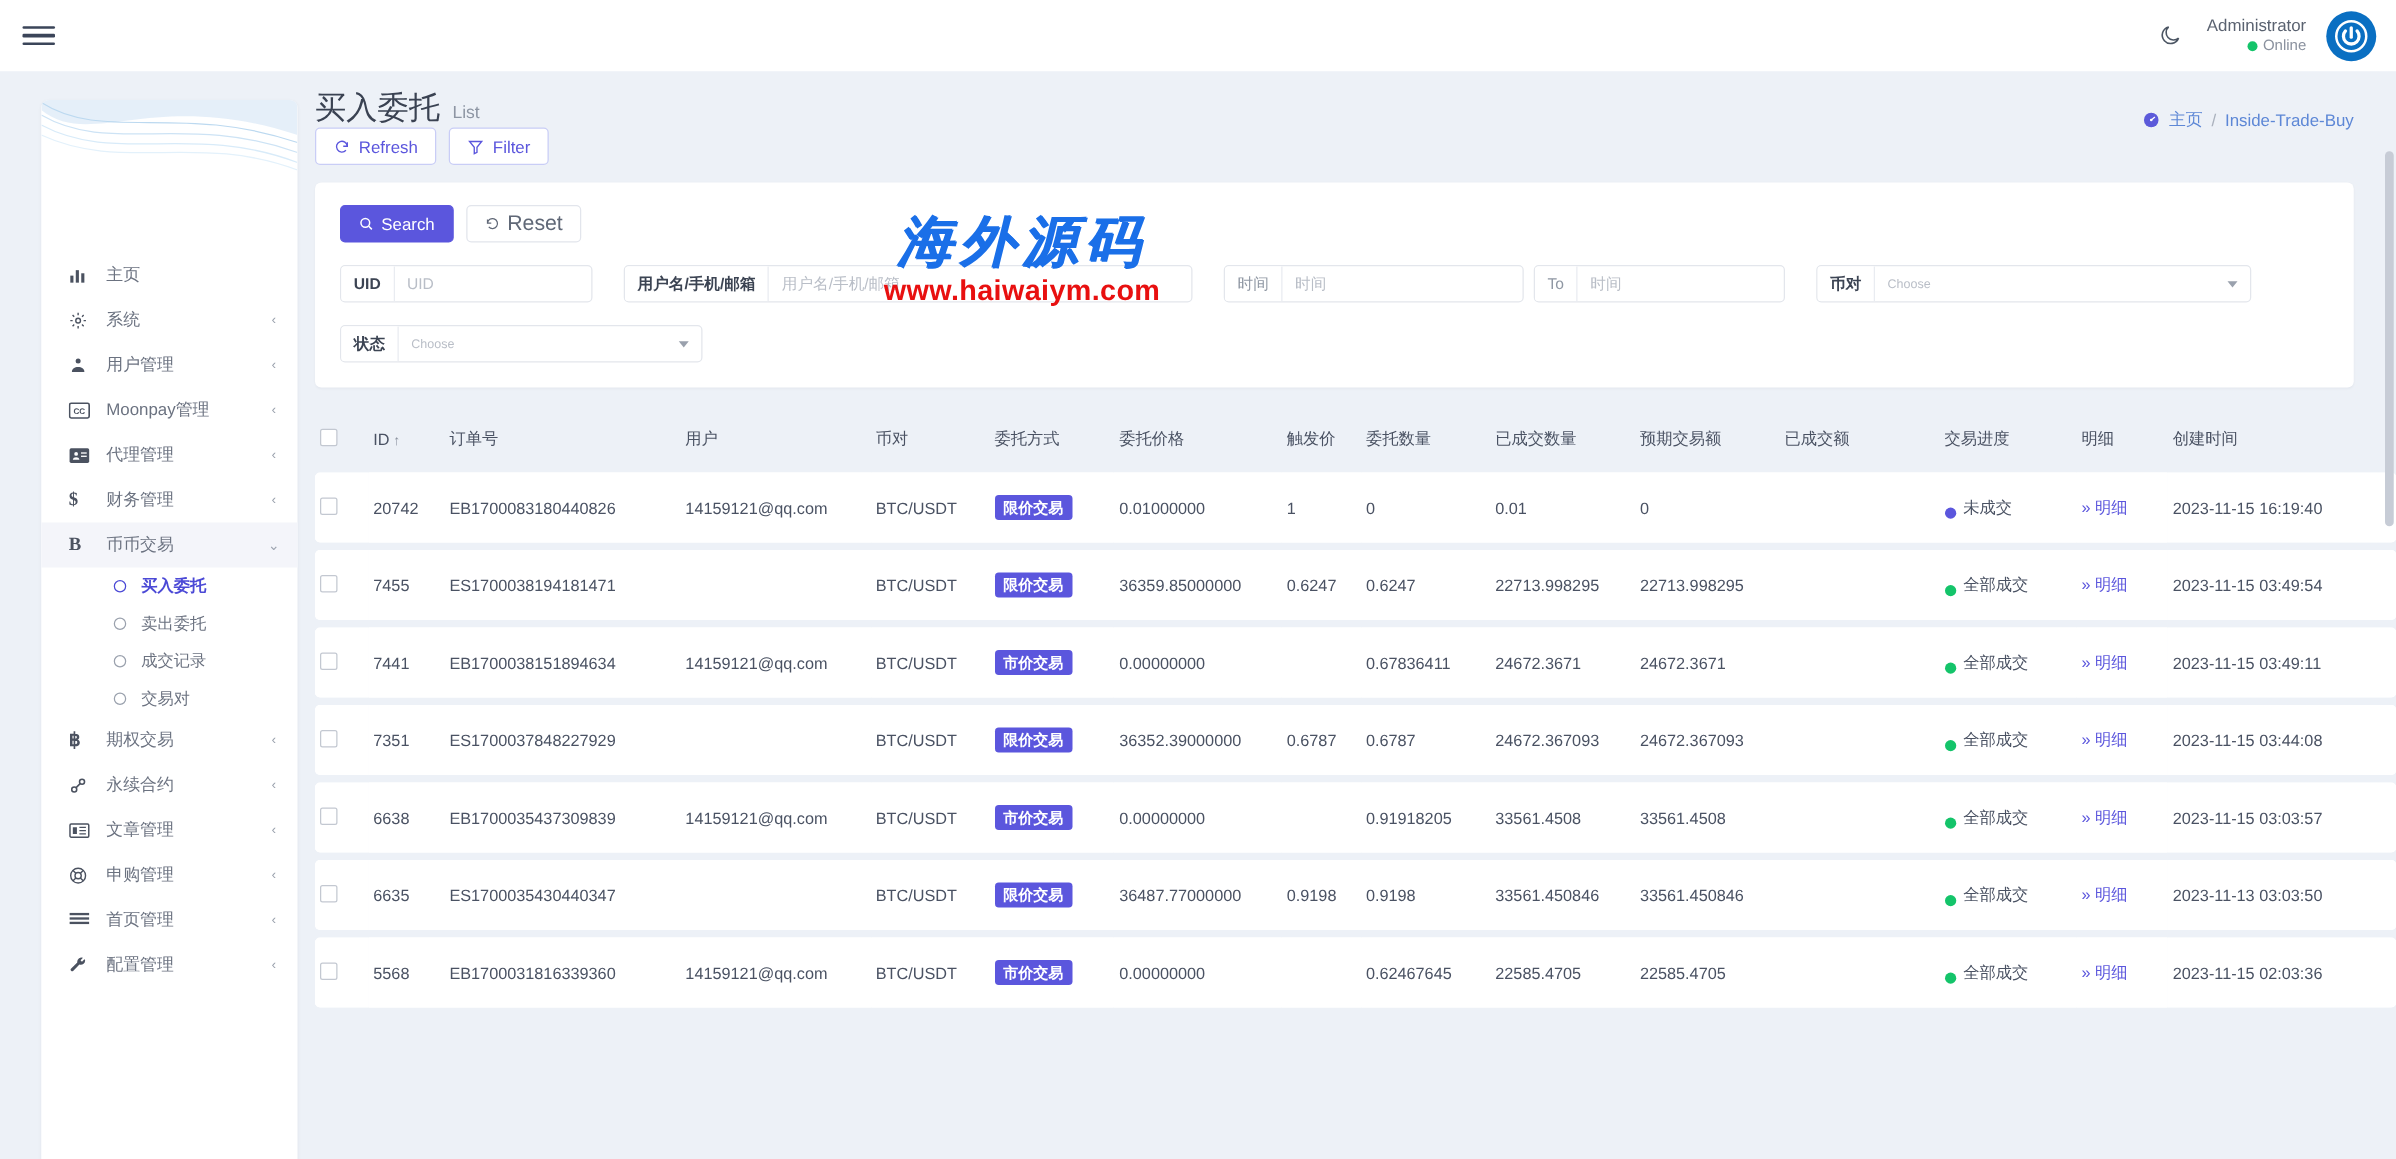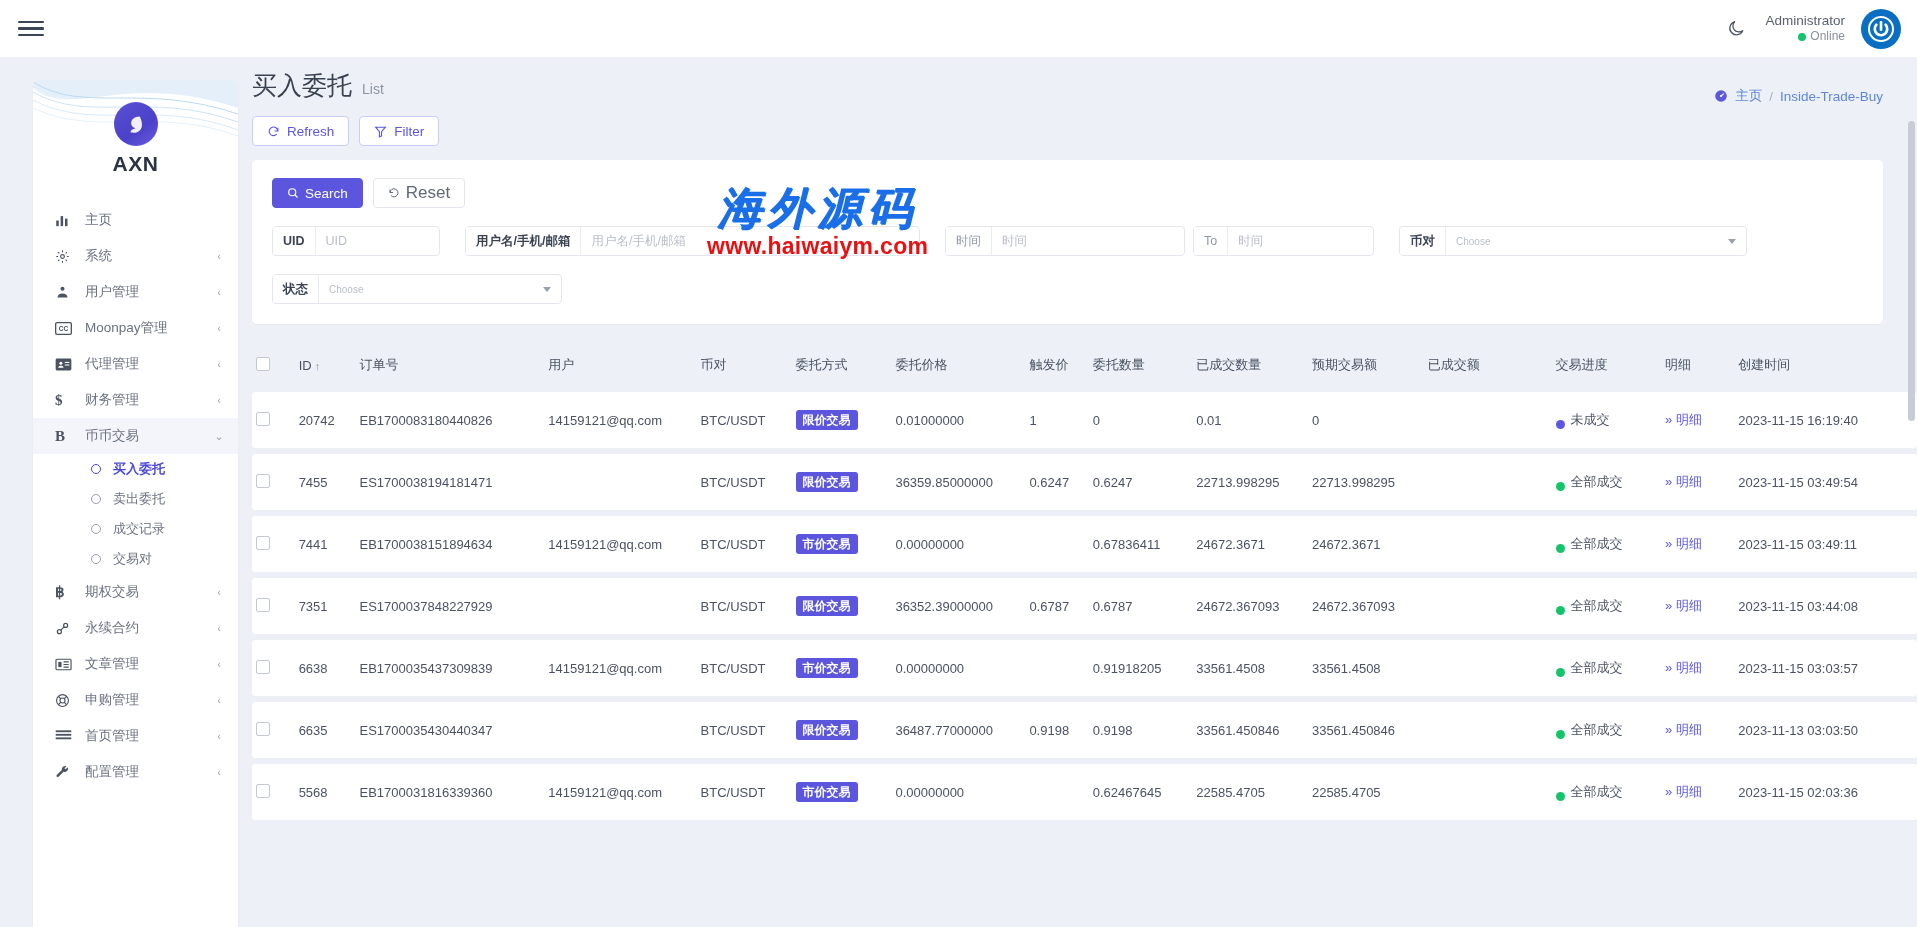--- a/index.html
+++ b/index.html
@@ -60,21 +60,21 @@
   .main { position: absolute; left: 252px; top: 57px; width: 1665px; height: 870px; }
   .page-head { display: flex; align-items: flex-start; justify-content: space-between; padding: 12px 34px 0 0; }
   .page-title-row { display: flex; align-items: baseline; gap: 10px; }
   .page-title { font-size: 25px; color: #3a4252; font-weight: normal; }
   .page-sub { font-size: 14px; color: #8d95a3; }
   .crumb { display: flex; align-items: center; gap: 7px; font-size: 13.5px; color: #5d87d6; padding-top: 18px; }
   .crumb .sep { color: #aab1bd; }
   .crumb .crumb-cur { color: #5d87d6; }
   .crumb-ico { color: #4b49d6; display:flex; }
 
-  .btn-row { display: flex; gap: 10px; margin-top: 14px; }
+  .btn-row { display: flex; gap: 10px; }
   .btn-outline { height: 30px; padding: 0 14px; border: 1px solid #c9cdf6; background: #fff;
     color: #5b56dd; font-size: 13.5px; border-radius: 4px; display: flex; align-items: center; gap: 7px; cursor: pointer; }
   .btn-primary { height: 30px; padding: 0 14px; background: #5b56dd; border: 1px solid #5b56dd; color: #fff;
     font-size: 13.5px; border-radius: 4px; display: flex; align-items: center; gap: 6px; cursor: pointer; }
   .btn-plain { height: 30px; padding: 0 14px; background: #fff; border: 1px solid #e2e5ec; color: #606877;
     font-size: 17px; border-radius: 4px; display: flex; align-items: center; gap: 6px; cursor: pointer; }
 
   .card { background: #fff; border-radius: 5px; margin-top: 14px; margin-right: 34px;
     box-shadow: 0 1px 2px rgba(20,30,60,.04); }
 
@@ -148,28 +148,20 @@
 
 <div class="sidebar">
   <div class="brand-wrap">
     <svg class="wave" width="205" height="80" viewBox="0 0 205 80" fill="none">
       <path d="M0 8 C40 40, 90 -10, 205 28 L205 0 L0 0 Z" fill="#dceaf7" opacity=".75"></path>
       <path d="M0 2 C50 34, 110 2, 205 34" stroke="#bcd9f0" stroke-width="1" fill="none"></path>
       <path d="M0 12 C55 44, 115 10, 205 42" stroke="#cde3f5" stroke-width="1" fill="none"></path>
       <path d="M0 20 C60 52, 120 18, 205 50" stroke="#d8ebf9" stroke-width="1" fill="none"></path>
       <path d="M0 28 C65 58, 125 26, 205 56" stroke="#e3f1fb" stroke-width="1" fill="none"></path>
     </svg>
-    <div class="brand-inner">
-      <div class="logo-circle">
-        <svg width="26" height="26" viewBox="0 0 24 24" fill="none">
-          <path d="M15.5 5c-5 0-8 3-8 6.3 0 2.4 1.8 3.8 4 4.6-2.6.6-4.6 2-4.6 3.8 2.8 1 6.8.4 9-2.2 2.4-2.8 2-7.4-.4-12.5z" fill="#ffffff" opacity=".92"></path>
-        </svg>
-      </div>
-      <div class="brand-name">AXN</div>
-    </div>
   </div>
 
   <div class="nav">
 
     <div class="nav-item">
       <span class="nav-ico">
         <svg width="15" height="15" viewBox="0 0 24 24" fill="#4b5260">
             <rect x="2" y="12" width="4" height="9"></rect>
             <rect x="9" y="5" width="4" height="16"></rect>
             <rect x="16" y="9" width="4" height="12"></rect>
@@ -372,35 +364,35 @@
       <div class="btn-plain">
         <svg width="12" height="12" viewBox="0 0 24 24" fill="none" stroke="#606877" stroke-width="2">
             <path d="M4 11a8 8 0 1 1 2 6"></path>
             <path d="M4 5v6h6"></path>
           </svg>
         <span>Reset</span>
       </div>
     </div>
 
     <div class="filter-row">
-      <div class="fgroup" style="width:168px;">
+      <div class="fgroup" style="width:202px;">
         <span class="flabel">UID</span>
         <input placeholder="UID" style="">
       </div>
       <div style="width:25px"></div>
       <div class="fgroup" style="width:455px;">
         <span class="flabel">用户名/手机/邮箱</span>
         <input placeholder="用户名/手机/邮箱" style="">
       </div>
       <div style="width:25px"></div>
       <div class="fgroup" style="width:240px;">
         <span class="flabel" style="font-weight:normal;color:#8f97a3;">时间</span>
         <input placeholder="时间" style="">
       </div>
-      <div class="fgroup" style="width:181px;margin-left:8px;">
+      <div class="fgroup" style="width:201px;margin-left:8px;">
         <span class="flabel" style="font-weight:normal;color:#8f97a3;">To</span>
         <input placeholder="时间" style="">
       </div>
       <div style="width:25px"></div>
       <div class="fgroup" style="width:348px;">
         <span class="flabel">币对</span>
         <div class="fselect">
           <span>Choose</span>
           <span class="caret"></span>
         </div>

